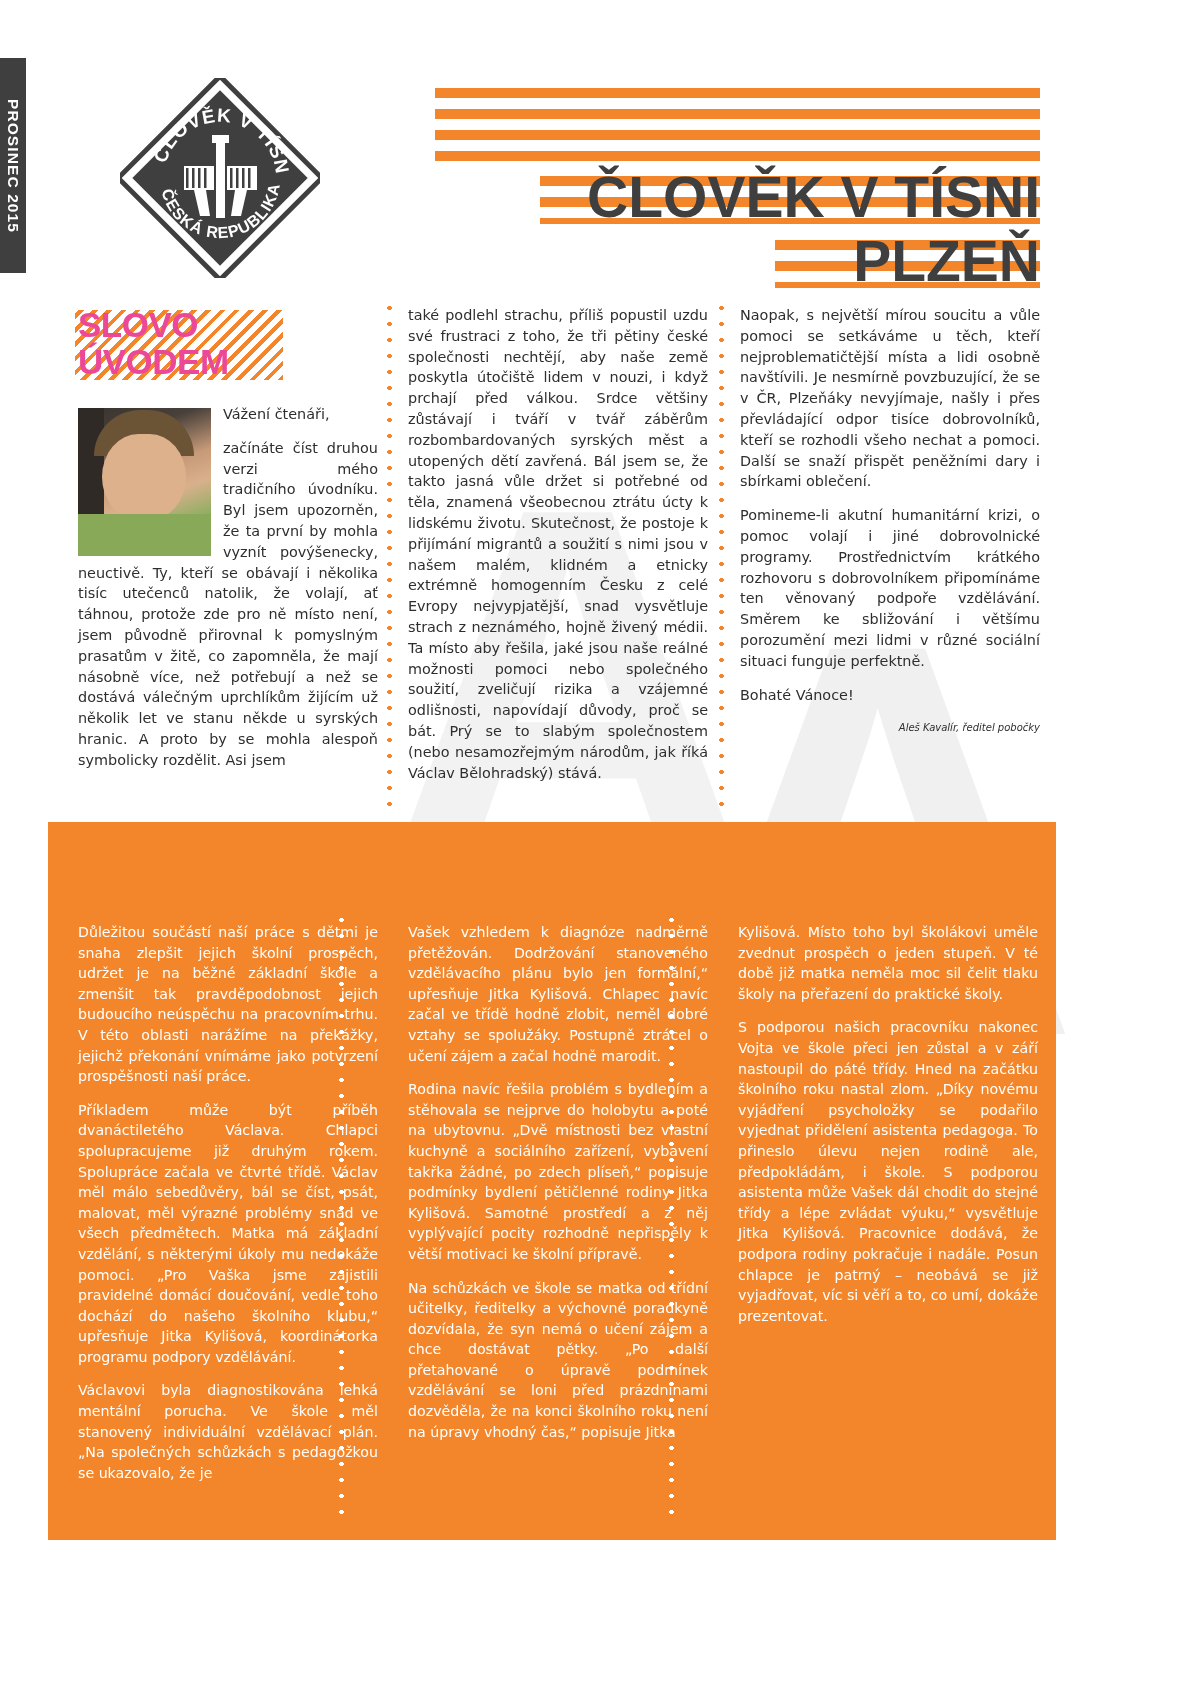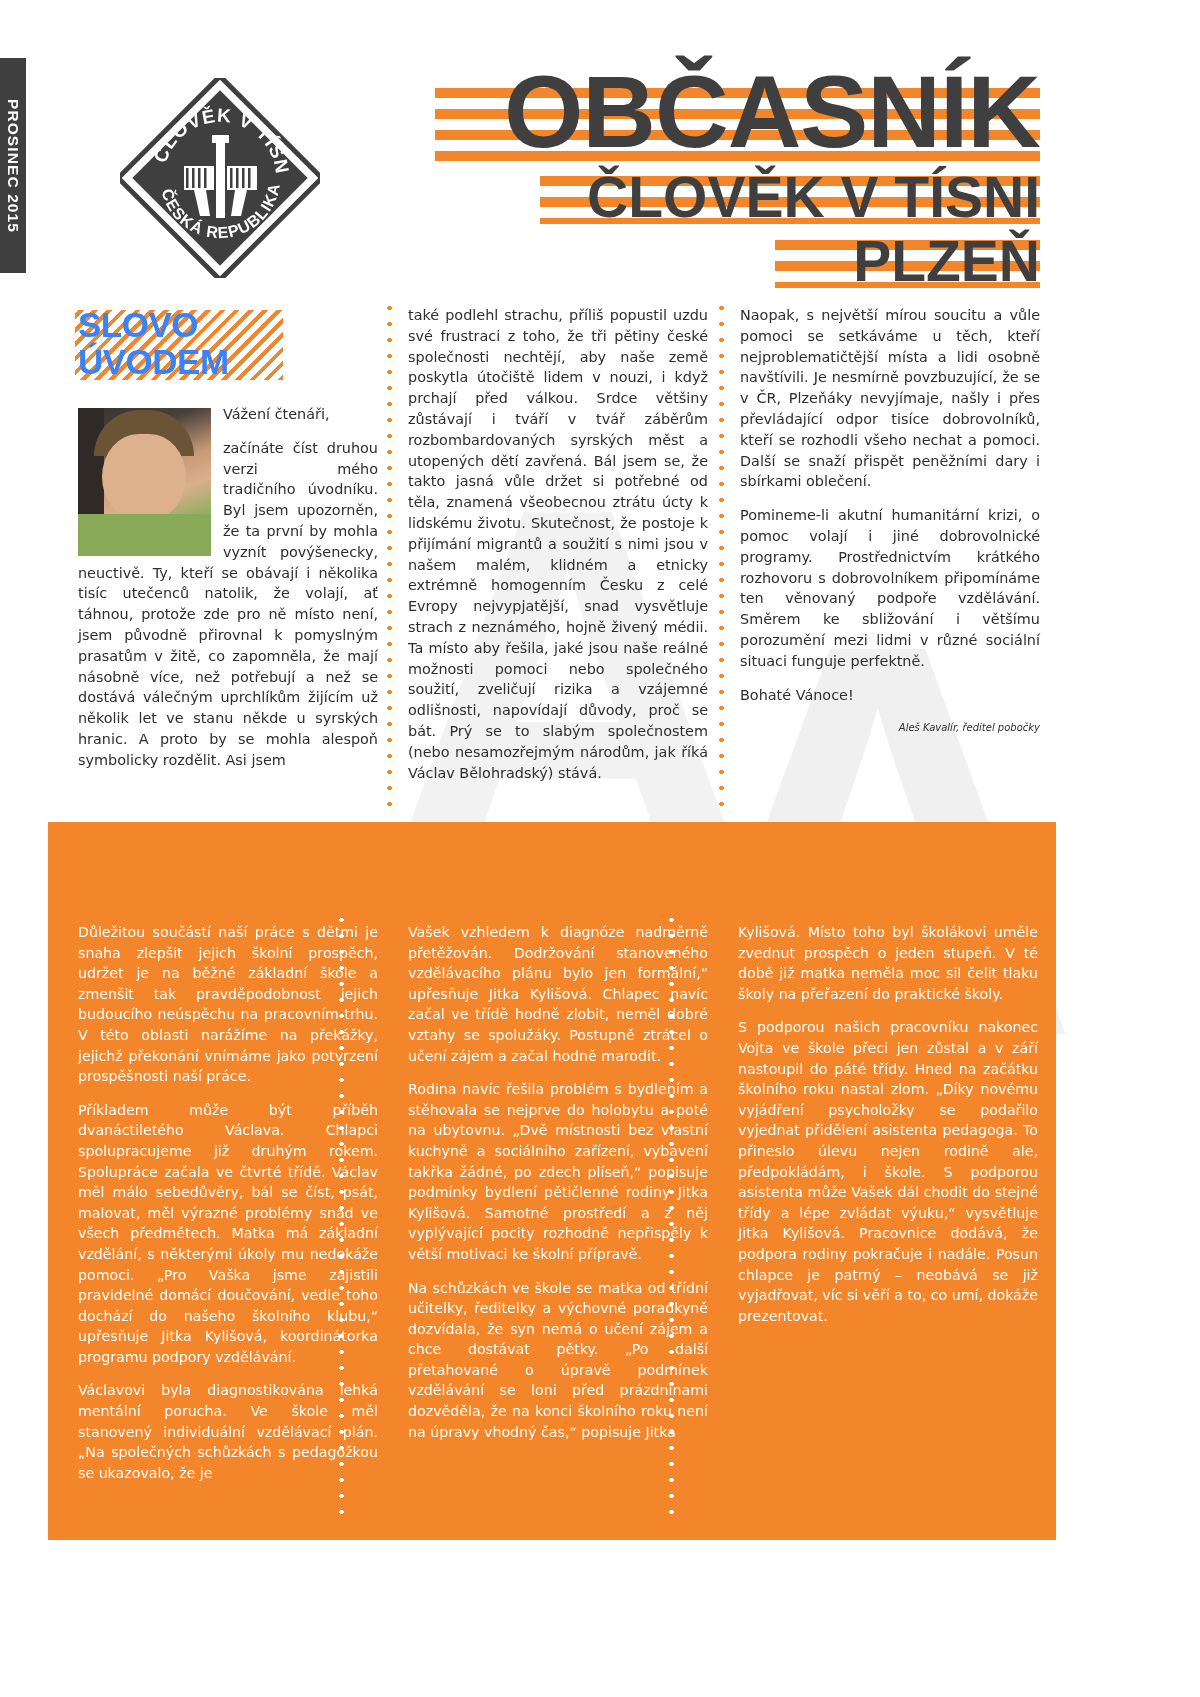--- a/index.html
+++ b/index.html
@@ -86,21 +86,21 @@
   .band3{left:350px;top:178px;width:265px;height:48px;}
 
   
   .slovo{
     position:absolute;left:78px;top:306px;
     z-index:4;
     font-family:"Liberation Sans", sans-serif;
     font-weight:700;
     font-size:35px;
     line-height:37px;
-    color:#3b82f6;
+    color:#ec4899;
     letter-spacing:-0.5px;
   }
   .slovo .hatch{
     position:absolute;left:-3px;top:4px;
     width:208px;height:70px;
     background:repeating-linear-gradient(
       -45deg,
       #f3862a 0px, #f3862a 4px,
       rgba(255,255,255,0) 4px, rgba(255,255,255,0) 10px);
     z-index:-1;
@@ -231,21 +231,20 @@
       <text font-family="Liberation Sans, sans-serif" font-size="16" font-weight="700" fill="#ffffff" letter-spacing="1">
         <textPath href="#arcBot" startOffset="7%">ČESKÁ REPUBLIKA</textPath>
       </text>
     </svg>
   </div>
 
   <div class="masthead">
     <div class="band band1"></div>
     <div class="band band2"></div>
     <div class="band band3"></div>
-    <div class="mh-line mh1">OBČASNÍK</div>
     <div class="mh-line mh2">ČLOVĚK V TÍSNI</div>
     <div class="mh-line mh3">PLZEŇ</div>
   </div>
 
   <div class="slovo">
     <div class="hatch"></div>
     <span>SLOVO</span>
     <span>ÚVODEM</span>
   </div>
 

